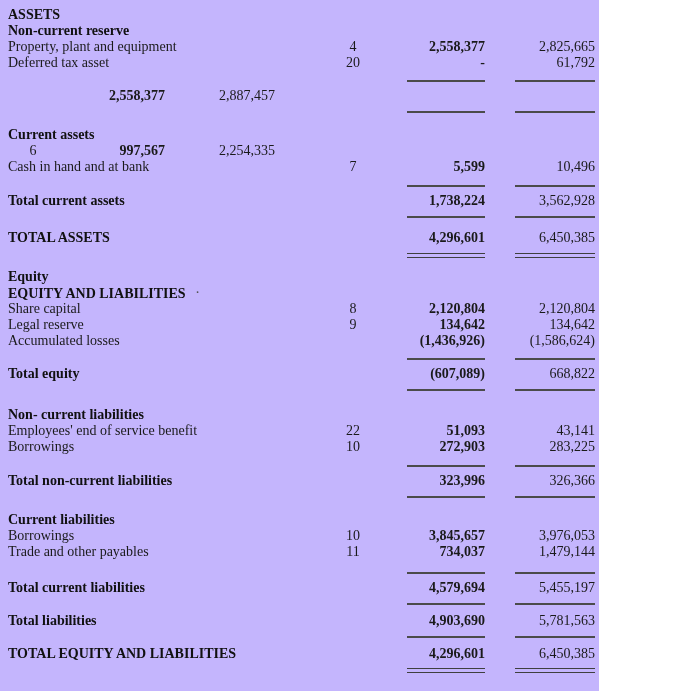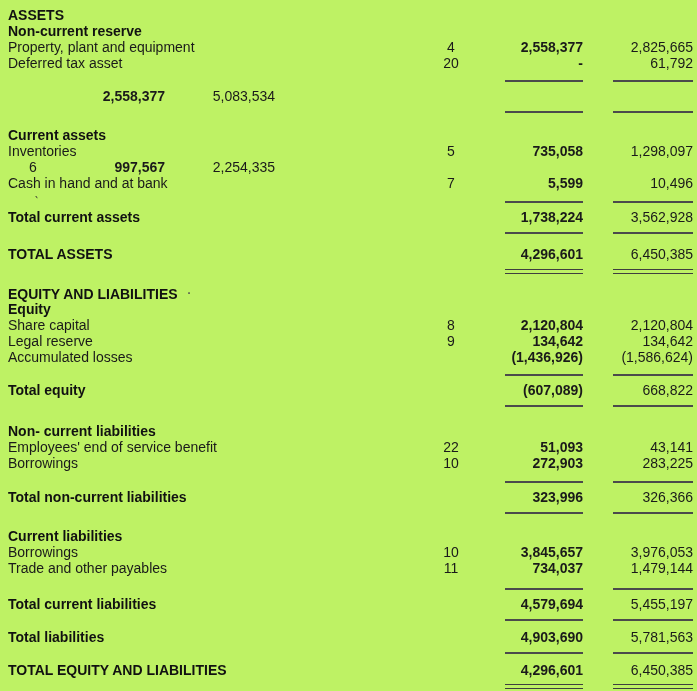--- a/index.html
+++ b/index.html
@@ -2,26 +2,26 @@
 <html><head>
 <meta charset="utf-8">
 <style>
   html, body {
     margin: 0;
     padding: 0;
     background: #ffffff;
   }
   #page {
     position: relative;
-    width: 697px;
+    width: 599px;
     height: 691px;
     box-sizing: border-box;
     padding: 7px 4px 0 8px;
-    background: #bef264;
-    font-family: Liberation Sans, sans-serif;
+    background: #c4b5fd;
+    font-family: Liberation Serif, serif;
     font-size: 14px;
     line-height: 16px;
     color: #1a1a1a;
     overflow: hidden;
   }
   .row {
     display: flex;
     align-items: center;
     height: 16px;
   }
@@ -141,45 +141,39 @@
           <span class="seg seg-cur"></span>
         </span>
     <span class="seg-wrap-pri">
           <span class="seg seg-pri"></span>
         </span>
   </div>
       <div style="height: 6px;"></div>
       <div class="row total">
     <span class="cell-note"></span>
     <span class="cell-cur">2,558,377</span>
-    <span class="cell-pri">5,083,534</span>
+    <span class="cell-pri">2,887,457</span>
   </div>
       <div style="height: 7px;"></div>
       <div class="rule-row">
     <span class="flexspace"></span>
     <span class="notespace"></span>
     <span class="seg-wrap-cur">
           <span class="seg seg-cur"></span>
         </span>
     <span class="seg-wrap-pri">
           <span class="seg seg-pri"></span>
         </span>
   </div>
       <div style="height: 14px;"></div>
       <div class="row section">
     <span class="cell-label">Current assets</span>
     <span class="cell-note"></span>
     <span class="cell-cur"></span>
     <span class="cell-pri"></span>
-  </div>
-      <div class="row item">
-    <span class="cell-label">Inventories</span>
-    <span class="cell-note">5</span>
-    <span class="cell-cur">735,058</span>
-    <span class="cell-pri">1,298,097</span>
   </div>
       <div class="row item">
     <span class="cell-note">6</span>
     <span class="cell-cur">997,567</span>
     <span class="cell-pri">2,254,335</span>
   </div>
       <div class="row item">
     <span class="cell-label">Cash in hand and at bank</span>
     <span class="cell-note">7</span>
     <span class="cell-cur">5,599</span>
@@ -227,27 +221,27 @@
     <span class="notespace"></span>
     <span class="seg-wrap-cur">
           <span class="seg seg-cur"></span>
         </span>
     <span class="seg-wrap-pri">
           <span class="seg seg-pri"></span>
         </span>
   </div>
       <div style="height: 11px;"></div>
       <div class="row section">
+    <span class="cell-label">Equity</span>
+    <span class="cell-note"></span>
+    <span class="cell-cur"></span>
+    <span class="cell-pri"></span>
+  </div>
+      <div class="row section">
     <span class="cell-label">EQUITY AND LIABILITIES<span class="scan-dot">·</span></span>
-    <span class="cell-note"></span>
-    <span class="cell-cur"></span>
-    <span class="cell-pri"></span>
-  </div>
-      <div class="row section">
-    <span class="cell-label">Equity</span>
     <span class="cell-note"></span>
     <span class="cell-cur"></span>
     <span class="cell-pri"></span>
   </div>
       <div class="row item">
     <span class="cell-label">Share capital</span>
     <span class="cell-note">8</span>
     <span class="cell-cur">2,120,804</span>
     <span class="cell-pri">2,120,804</span>
   </div>

